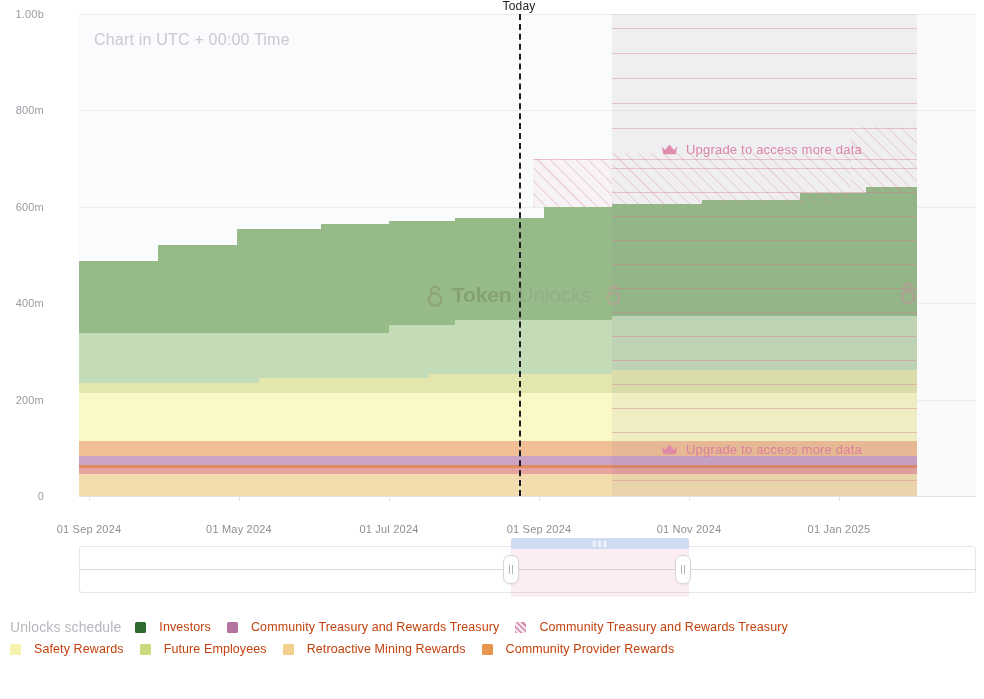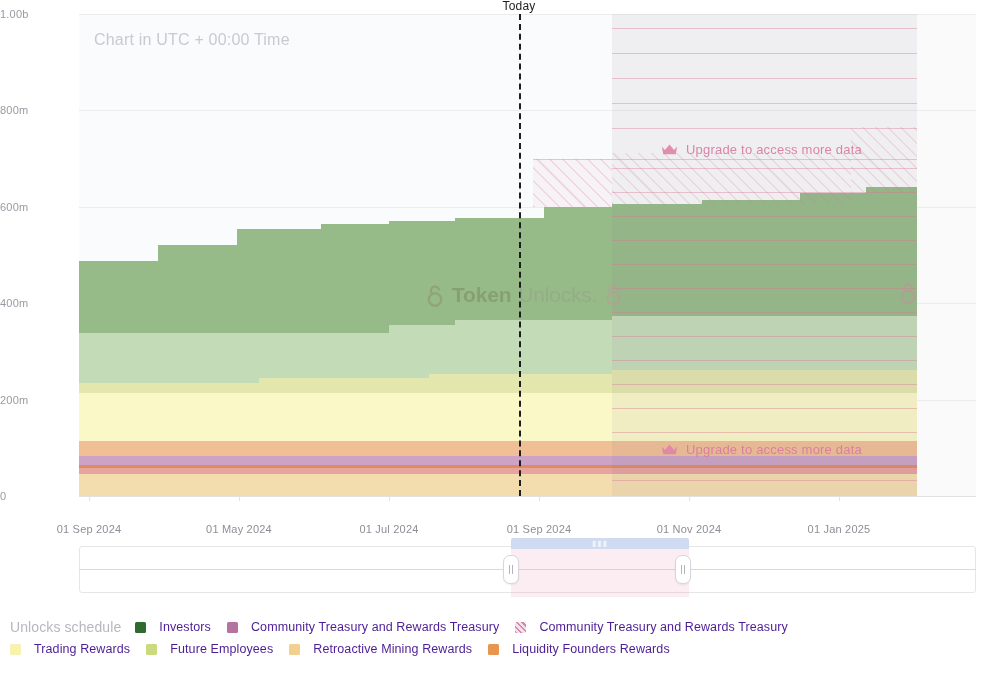--- a/index.html
+++ b/index.html
@@ -11,21 +11,21 @@
     overflow: hidden;
   }
   #app { position: relative; width: 984px; height: 699px; background:#fff; }
 
   
   .chart-area { position:absolute; left:0; top:0; width:984px; height:540px; }
   .plot { position:absolute; left:79px; top:14px; width:897px; height:482px; background:#fafafb; }
   .plot-white-left { position:absolute; left:79px; top:14px; width:533px; height:482px; background:#fafbfc; }
 
   .ylabel {
-    position:absolute; right:0; width:44px; 
+    position:absolute; right:0; width:44px; text-align:right;
     font-size:11px; color:#9a9aa2; transform:translateY(-50%);
     letter-spacing:.2px;
   }
   .ytick-line { position:absolute; left:79px; width:897px; height:1px; background:#ececed; }
 
   .xlabel {
     position:absolute; top:523px; font-size:11px; color:#8e8e96;
     transform:translateX(-50%); white-space:nowrap; letter-spacing:.2px;
   }
   .xtick { position:absolute; top:496px; width:1px; height:5px; background:#e3e3e6; }
@@ -104,21 +104,21 @@
   .legend { position:absolute; left:10px; top:619px; width:964px; }
   .legend-row { display:flex; align-items:center; flex-wrap:nowrap; gap:0; }
   .legend-row + .legend-row { margin-top:7px; }
   .legend-title { font-size:14px; color:#b7b7be; margin-right:14px; letter-spacing:.1px; }
   .legend-item { display:flex; align-items:center; margin-right:16px; white-space:nowrap; }
   .swatch { width:11px; height:11px; border-radius:1.5px; margin-right:7px; flex:none; }
   .swatch-hatch {
     background-image:repeating-linear-gradient(45deg,
       #d48ab0 0 1.5px, #f3e2ea 1.5px 4px);
   }
-  .legend-label { font-size:12.5px; color:#4c1d95; letter-spacing:.1px;padding-left:6px; }
+  .legend-label { font-size:12.5px; color:#c2410c; letter-spacing:.1px;padding-left:6px; }
 </style>
 </head>
 <body>
 
 <div id="app">
 
   <div class="chart-area">
 
     <div class="plot"></div>
     <div class="plot-white-left"></div>
@@ -288,31 +288,31 @@
       </span>
       <span class="legend-item">
         <span class="swatch swatch-hatch"></span>
         <span class="legend-label">Community Treasury and Rewards Treasury</span>
       </span>
     </div>
 
     <div class="legend-row">
       <span class="legend-item">
         <span class="swatch" style="background:#f7f3ae"></span>
-        <span class="legend-label">Trading Rewards</span>
+        <span class="legend-label">Safety Rewards</span>
       </span>
       <span class="legend-item">
         <span class="swatch" style="background:#cada7c"></span>
         <span class="legend-label">Future Employees</span>
       </span>
       <span class="legend-item">
         <span class="swatch" style="background:#f0d08c"></span>
         <span class="legend-label">Retroactive Mining Rewards</span>
       </span>
       <span class="legend-item">
         <span class="swatch" style="background:#e8954e"></span>
-        <span class="legend-label">Liquidity Founders Rewards</span>
+        <span class="legend-label">Community Provider Rewards</span>
       </span>
     </div>
 
   </div>
 
 </div>
 
 </body></html>

